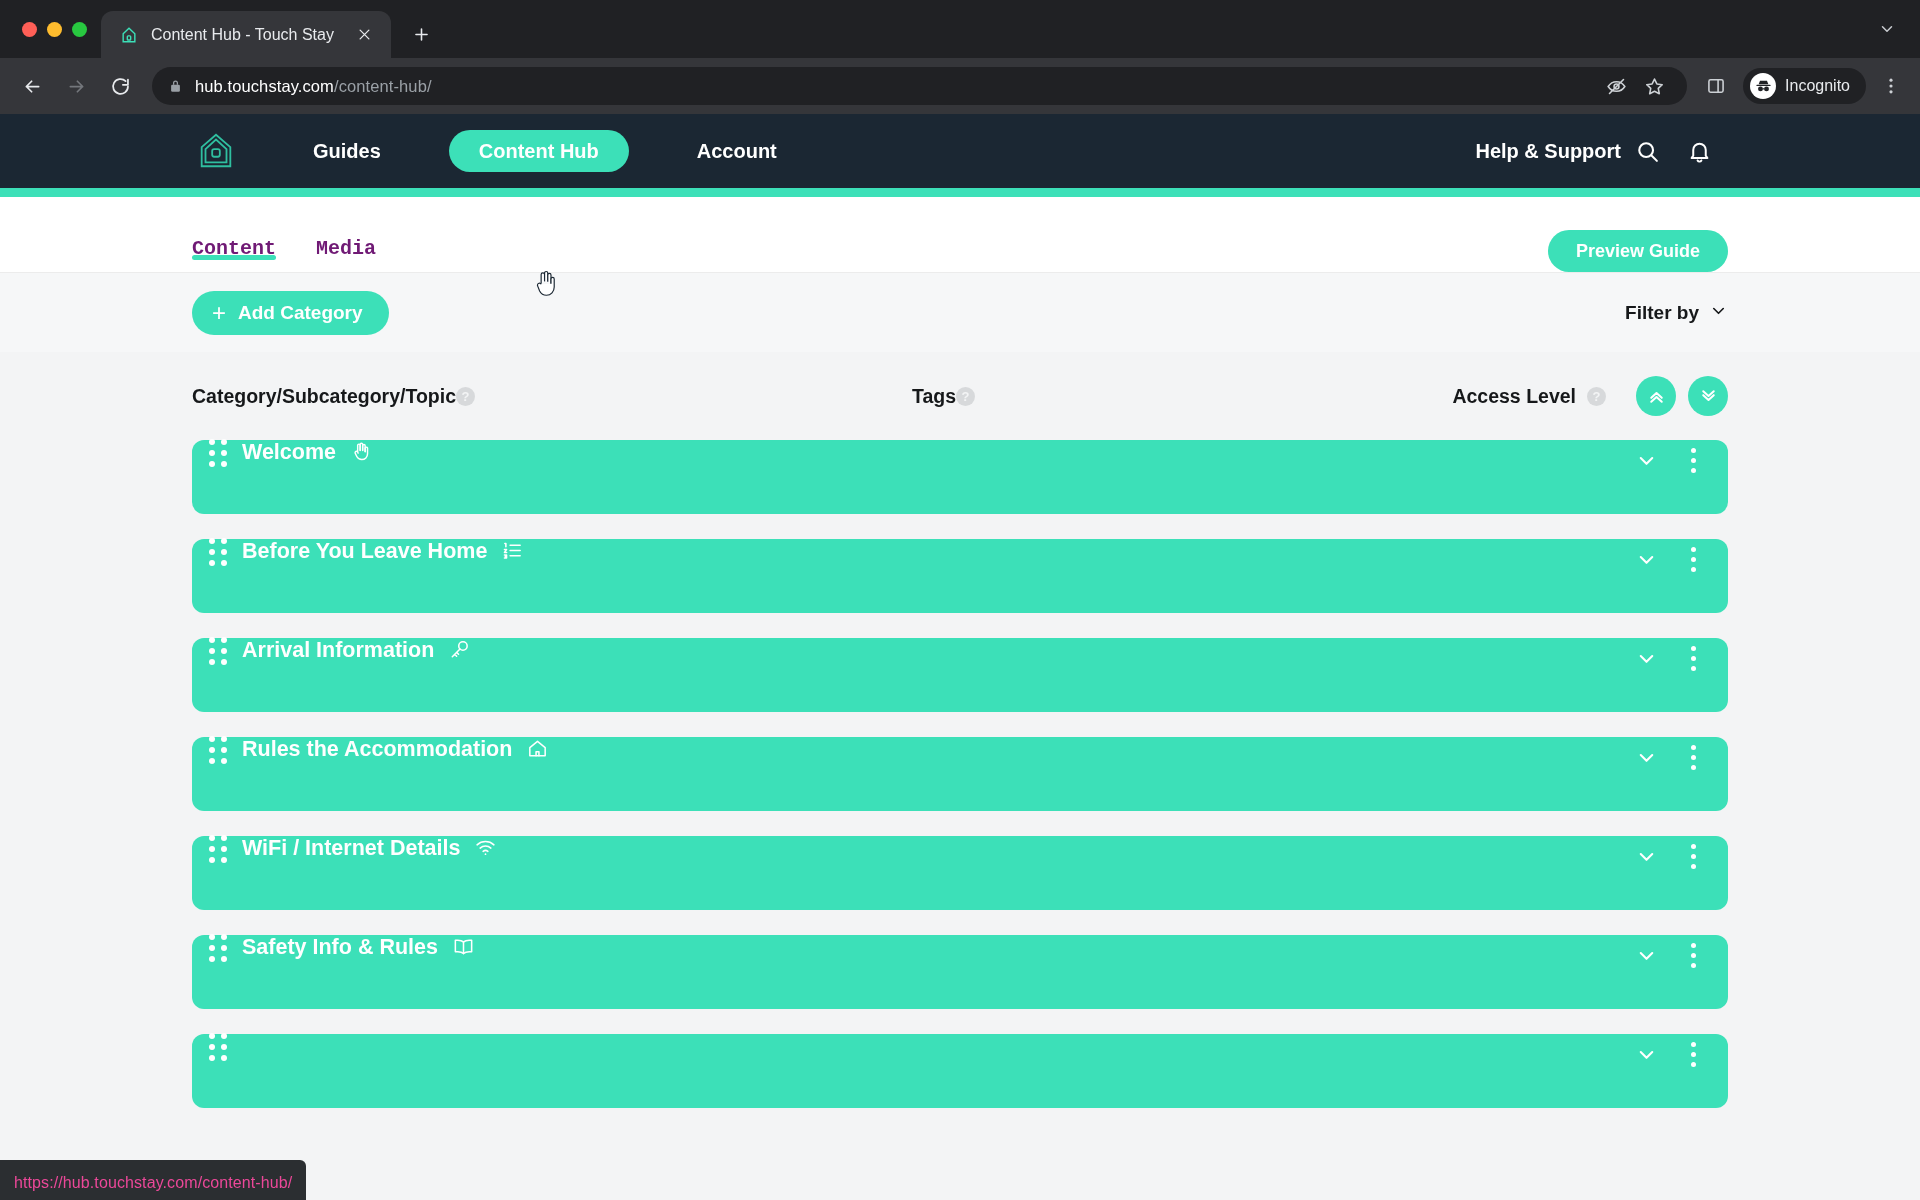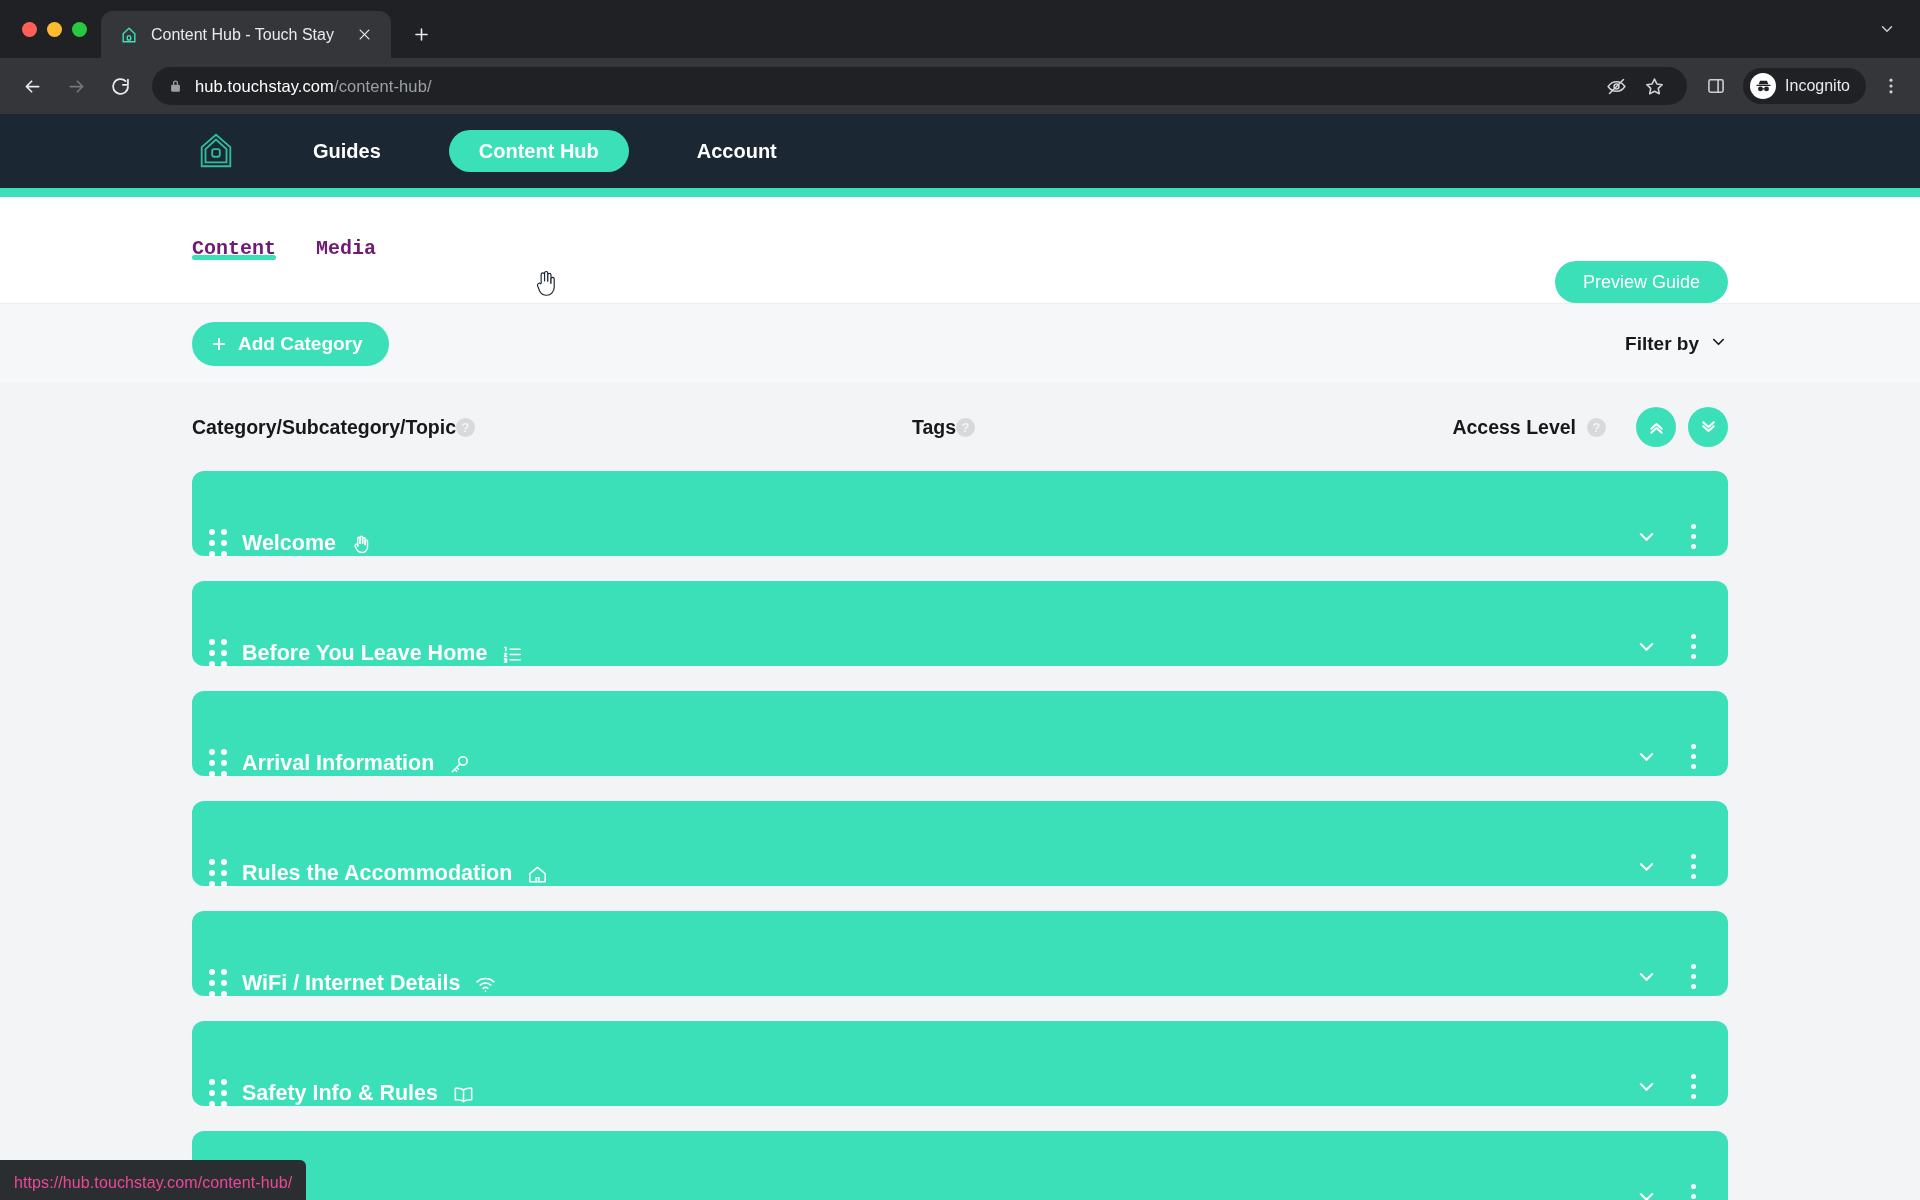--- a/index.html
+++ b/index.html
@@ -118,23 +118,23 @@
     position: relative; font-family: Liberation Mono, monospace;
   }
   .ptab.active::after {
     content: ""; position: absolute; left: 0; right: 0; bottom: 0;
     height: 5px; background: #3ce0b8; border-radius: 3px;
   }
   .head-row { display: flex; align-items: flex-start; }
   .head-left { flex: 1; }
   .preview-btn {
     background: #3ce0b8; color: #ffffff; border: none;
-    font-family: inherit; font-size: 18px; font-weight: normal;
+    font-family: inherit; font-size: 18px; font-weight: bold;
     height: 42px; padding: 0 28px; border-radius: 21px;
-    margin-top: 64px; white-space: nowrap;
+    margin-top: 33px; white-space: nowrap;
   }
 
   
   .strip {
     background: #f6f7f8; border-top: 1px solid #ececec;
     height: 80px; display: flex; align-items: center;
     padding: 0 192px;
   }
   .add-btn {
     background: #3ce0b8; color: #ffffff; border: none;
@@ -169,22 +169,22 @@
   }
   .round-btns { display: flex; gap: 12px; margin-left: auto; }
   .round-btn {
     width: 40px; height: 40px; border-radius: 50%; background: #3ce0b8;
     display: flex; align-items: center; justify-content: center;
     color: #ffffff; border: none;
   }
 
   .cat-row {
     background: #3ce0b8; border-radius: 12px;
-    height: 85px; margin-bottom: 25px;
-    display: flex; align-items: flex-end; padding: 0 22px 0 14px;
+    height: 74px; margin-bottom: 25px;
+    display: flex; align-items: flex-start; padding: 0 22px 0 14px;
   }
   .grip {
     width: 24px; height: 26px; flex: 0 0 24px;
     display: grid; grid-template-columns: 6px 6px; gap: 5px 6px;
     align-content: center; justify-content: center;
   }
   .grip i { width: 6px; height: 6px; background: #ffffff; border-radius: 50%; display: block; }
   .cat-name {
     color: #ffffff; font-size: 21.5px; font-weight: bold;
     margin-left: 12px; white-space: nowrap;
@@ -333,20 +333,35 @@
           <rect x="18" y="20" width="8" height="8" rx="2"></rect>
         </svg>
       </span>
 
       <div class="navlinks">
         <span class="navlink">Guides</span>
         <span class="navlink pill">Content Hub</span>
         <span class="navlink">Account</span>
       </div>
 
+      <div class="navright">
+        <span class="navlink">Help &amp; Support</span>
+        <span class="navicon">
+          <svg viewBox="0 0 24 24" width="25" height="25" stroke="currentColor" stroke-width="2" fill="none" stroke-linecap="round">
+            <circle cx="10.7" cy="10.7" r="6.6"></circle>
+              <path d="M15.6 15.6L21 21"></path>
+          </svg>
+        </span>
+        <span class="navicon">
+          <svg viewBox="0 0 24 24" width="25" height="25" stroke="currentColor" stroke-width="1.9" fill="none" stroke-linecap="round" stroke-linejoin="round">
+            <path d="M18 16V10.5a6 6 0 1 0-12 0V16l-1.6 2.2h15.2z"></path>
+            <path d="M10.2 20.6a2 2 0 0 0 3.6 0"></path>
+          </svg>
+        </span>
+      </div>
     </div>
     <div class="accentbar"></div>
 
     <div class="page-head">
       <div class="head-row">
         <div class="head-left">
           <div class="tabs">
             <span class="ptab active">Content</span>
             <span class="ptab">Media</span>
           </div>

